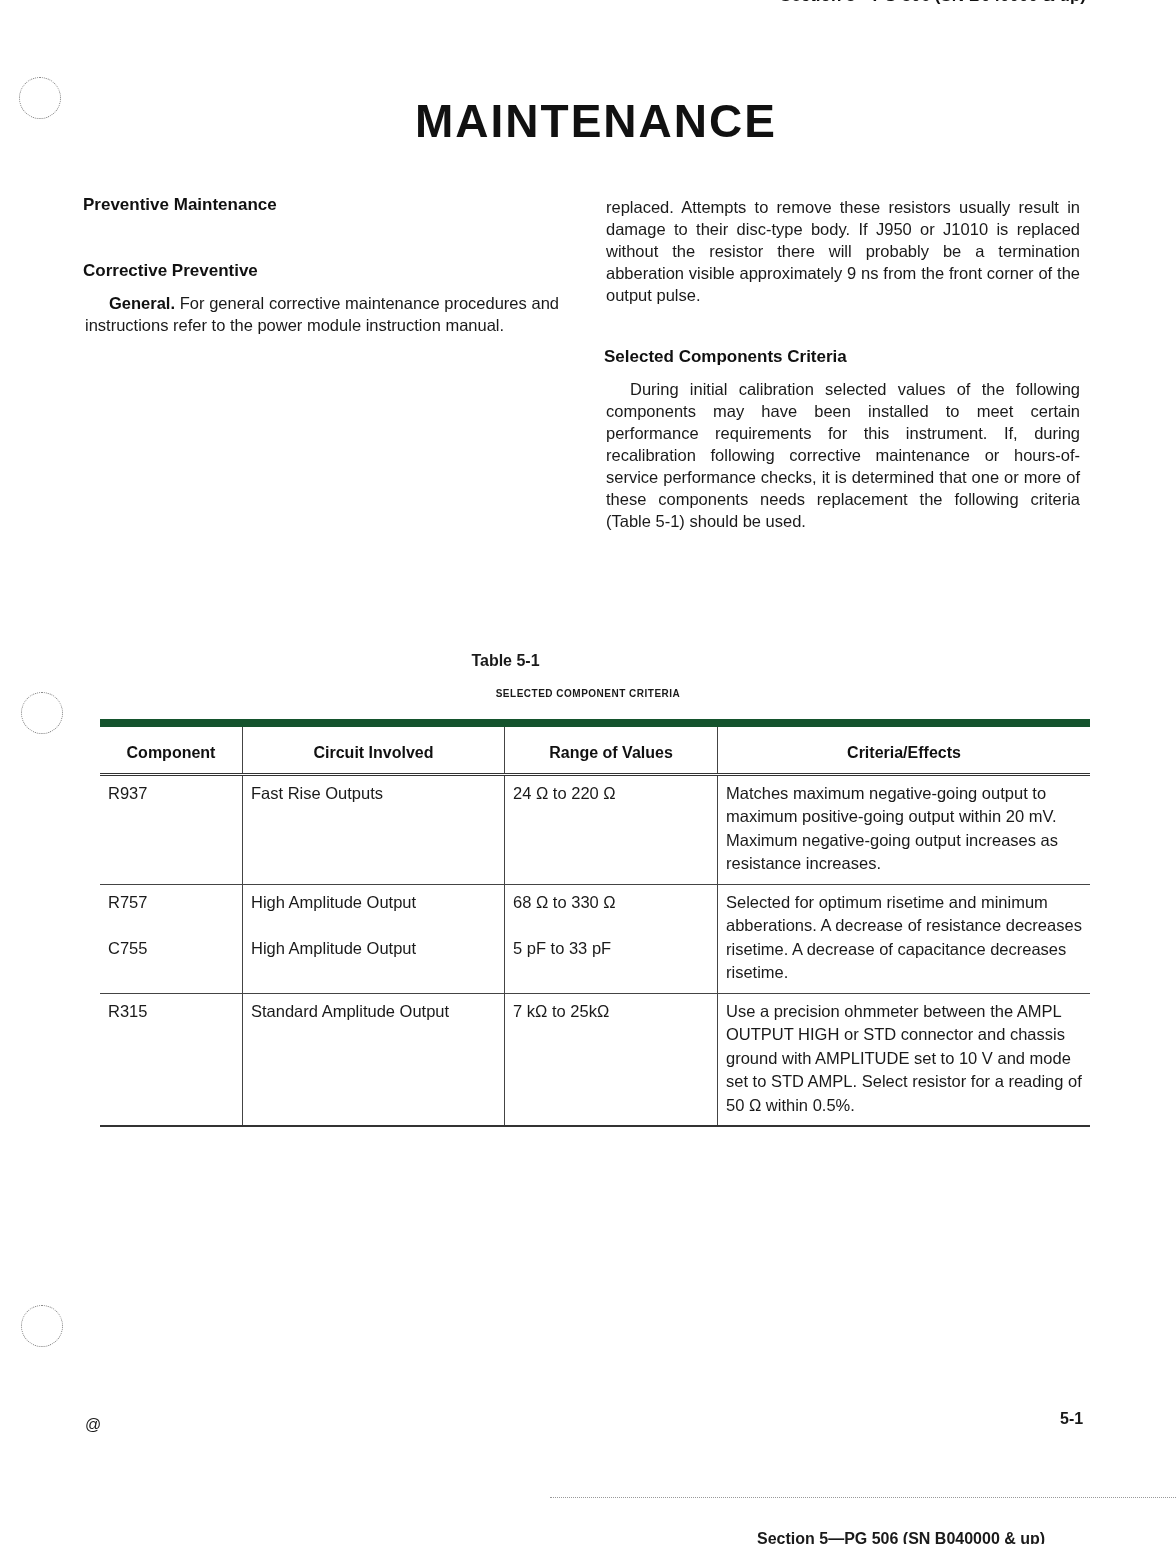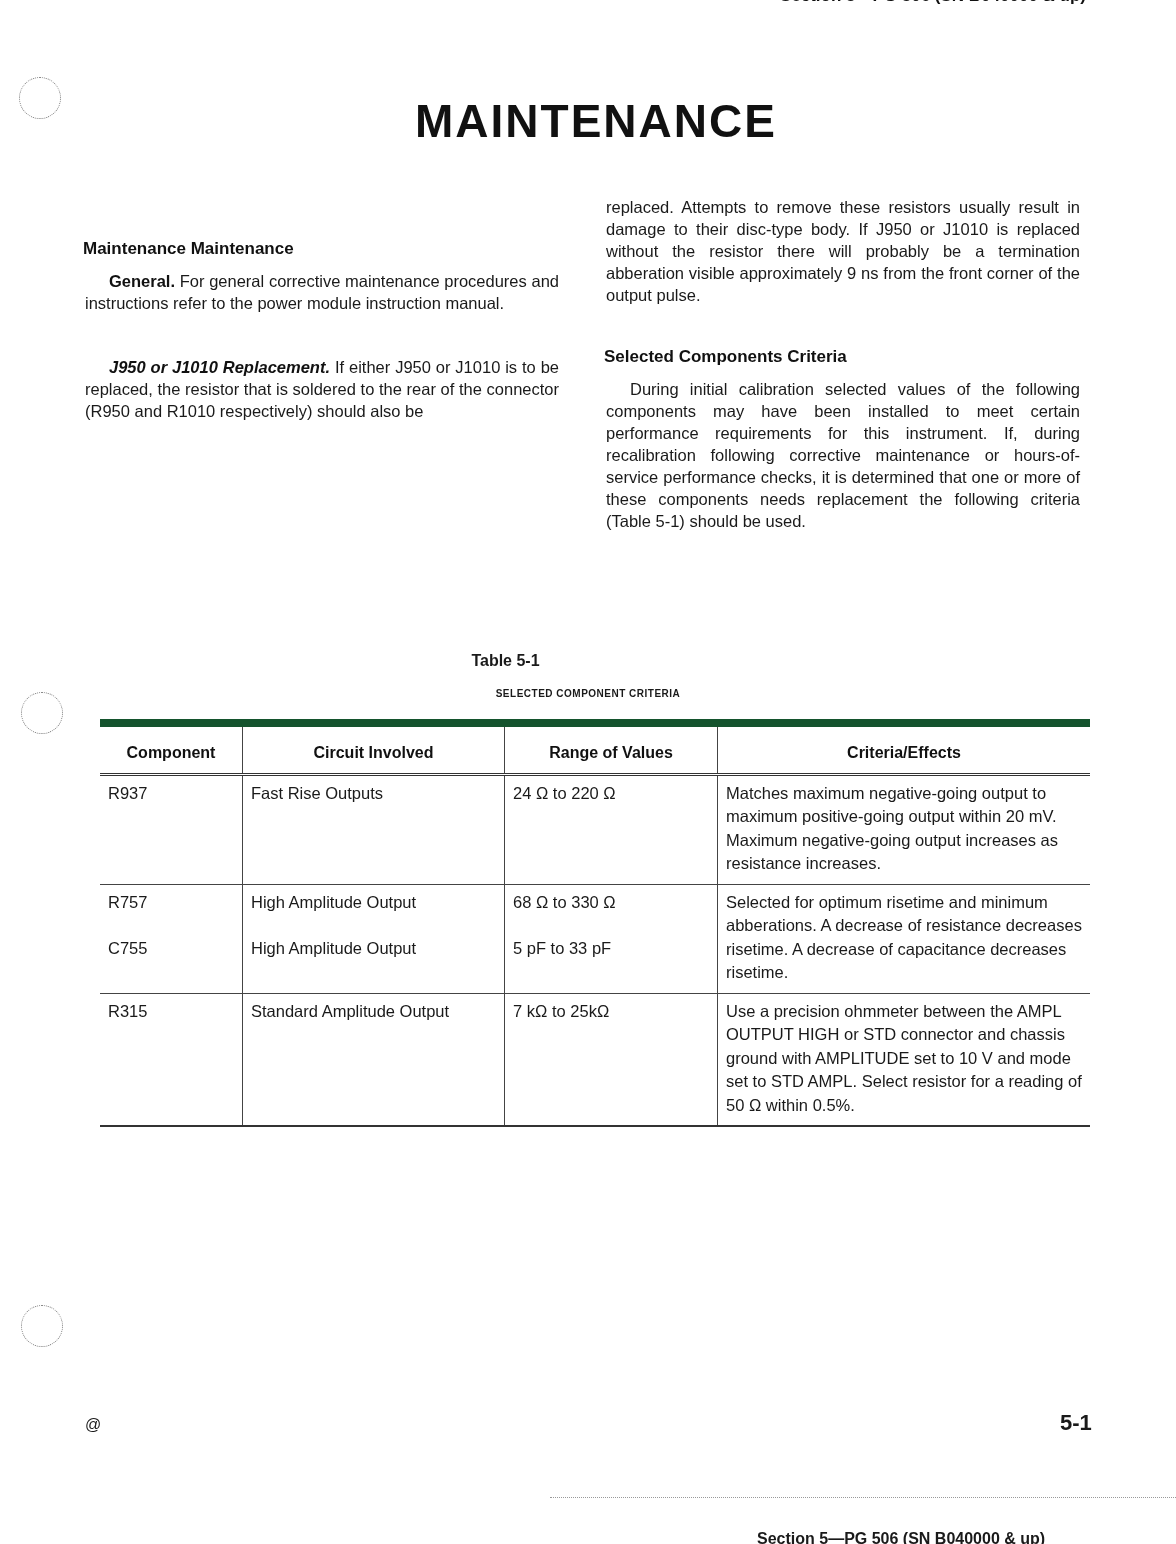--- a/index.html
+++ b/index.html
@@ -125,21 +125,21 @@
     .footer-mark {
       position: absolute;
       top: 1416px;
       left: 85px;
       font-size: 16px;
     }
     .page-number {
       position: absolute;
       top: 1410px;
       left: 1060px;
-      font-size: 22px;
+      font-size: 16px;
       font-weight: bold;
     }
     .scan-edge {
       position: absolute;
       top: 1497px;
       left: 550px;
       width: 626px;
       border-top: 1px dotted #999;
     }
     .running-foot {
@@ -156,31 +156,28 @@
 
 <div class="running-head-top">Section 5—PG 506 (SN B040000 &amp; up)</div>
 
 <div class="punch-hole" style="left:19px; top:77px;"></div>
 <div class="punch-hole" style="left:21px; top:692px;"></div>
 <div class="punch-hole" style="left:21px; top:1305px;"></div>
 
 <h1 class="page-title" style="margin:8px;">MAINTENANCE</h1>
 
 <div class="col col-left">
-
-  <h2 class="section-heading" style="margin-top:44px;">Maintenance Maintenance</h2>
+  <h2 class="section-heading">Preventive Maintenance</h2>
+
+  <h2 class="section-heading" style="margin-top:44px;">Corrective Preventive</h2>
   <p class="para">
     <span class="run-in">General.</span>
     <span>For general corrective maintenance procedures and instructions refer to the power module instruction manual.</span>
   </p>
 
-  <p class="para" style="margin-top:42px;">
-    <span class="run-in" style="font-style:italic;">J950 or J1010 Replacement.</span>
-    <span>If either J950 or J1010 is to be replaced, the resistor that is soldered to the rear of the connector (R950 and R1010 respectively) should also be</span>
-  </p>
 </div>
 
 <div class="col col-right">
   <p class="para" style="text-indent:0;">replaced. Attempts to remove these resistors usually result in damage to their disc-type body. If J950 or J1010 is replaced without the resistor there will probably be a termination abberation visible approximately 9 ns from the front corner of the output pulse.</p>
 
   <h2 class="section-heading" style="margin-top:40px;">Selected Components Criteria</h2>
   <p class="para">During initial calibration selected values of the following components may have been installed to meet certain performance requirements for this instrument. If, during recalibration following corrective maintenance or hours-of-service performance checks, it is determined that one or more of these components needs replacement the following criteria (Table 5-1) should be used.</p>
 </div>
 
 <div class="table-number">Table 5-1</div>

